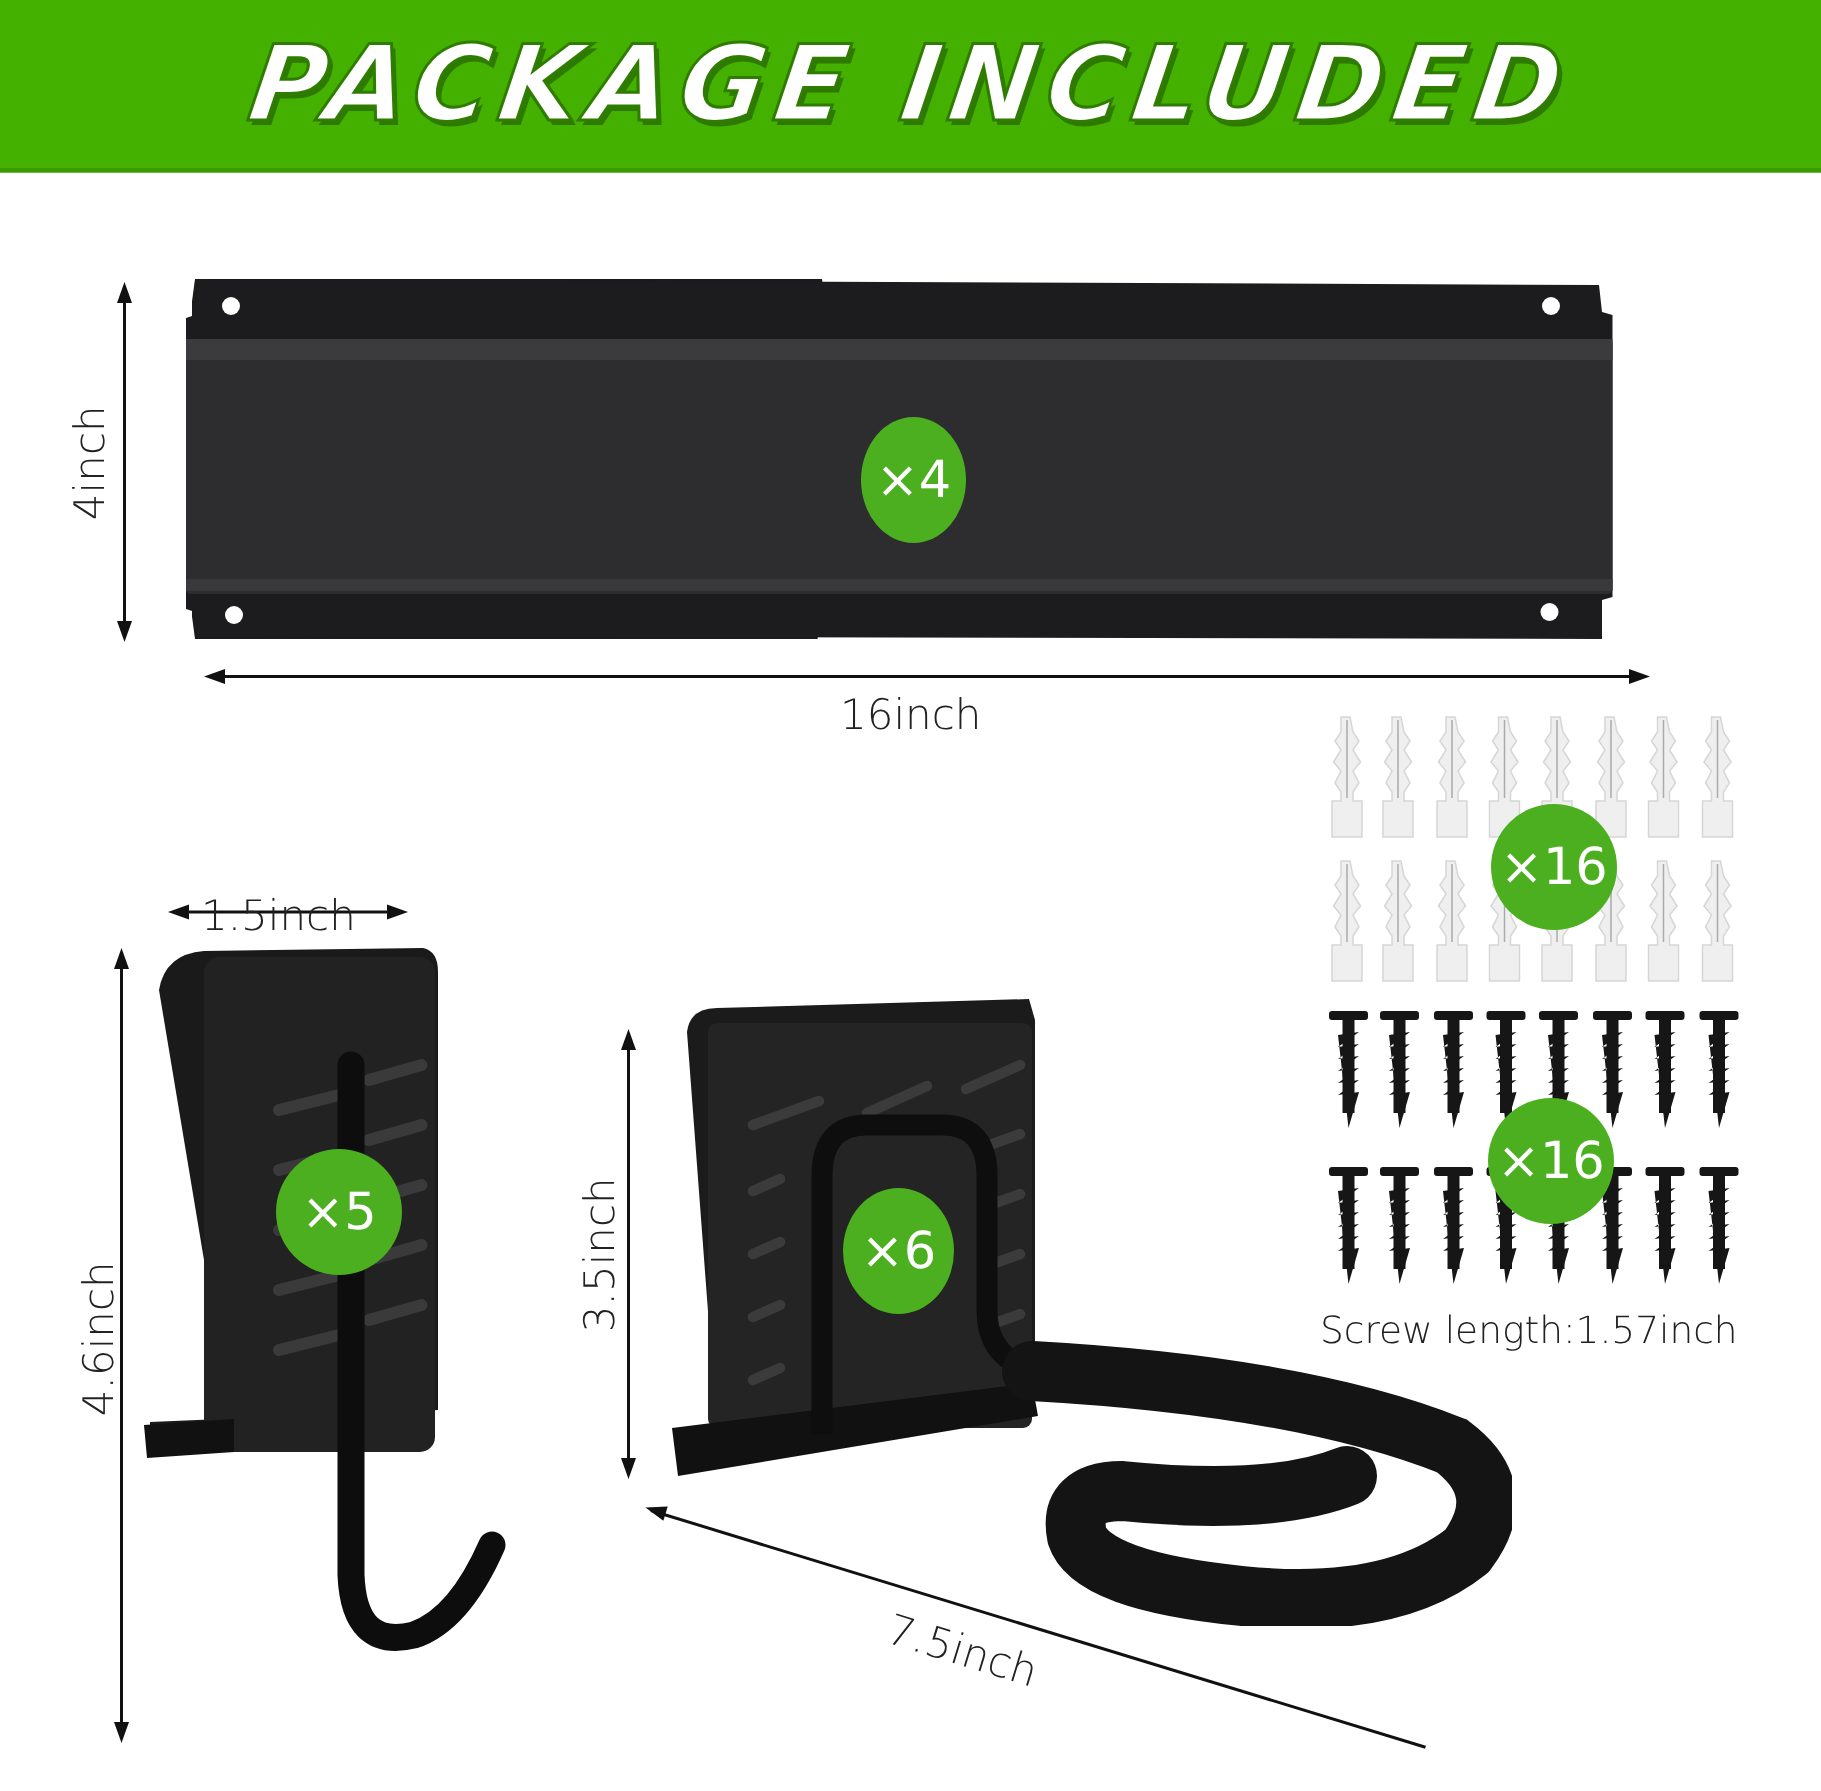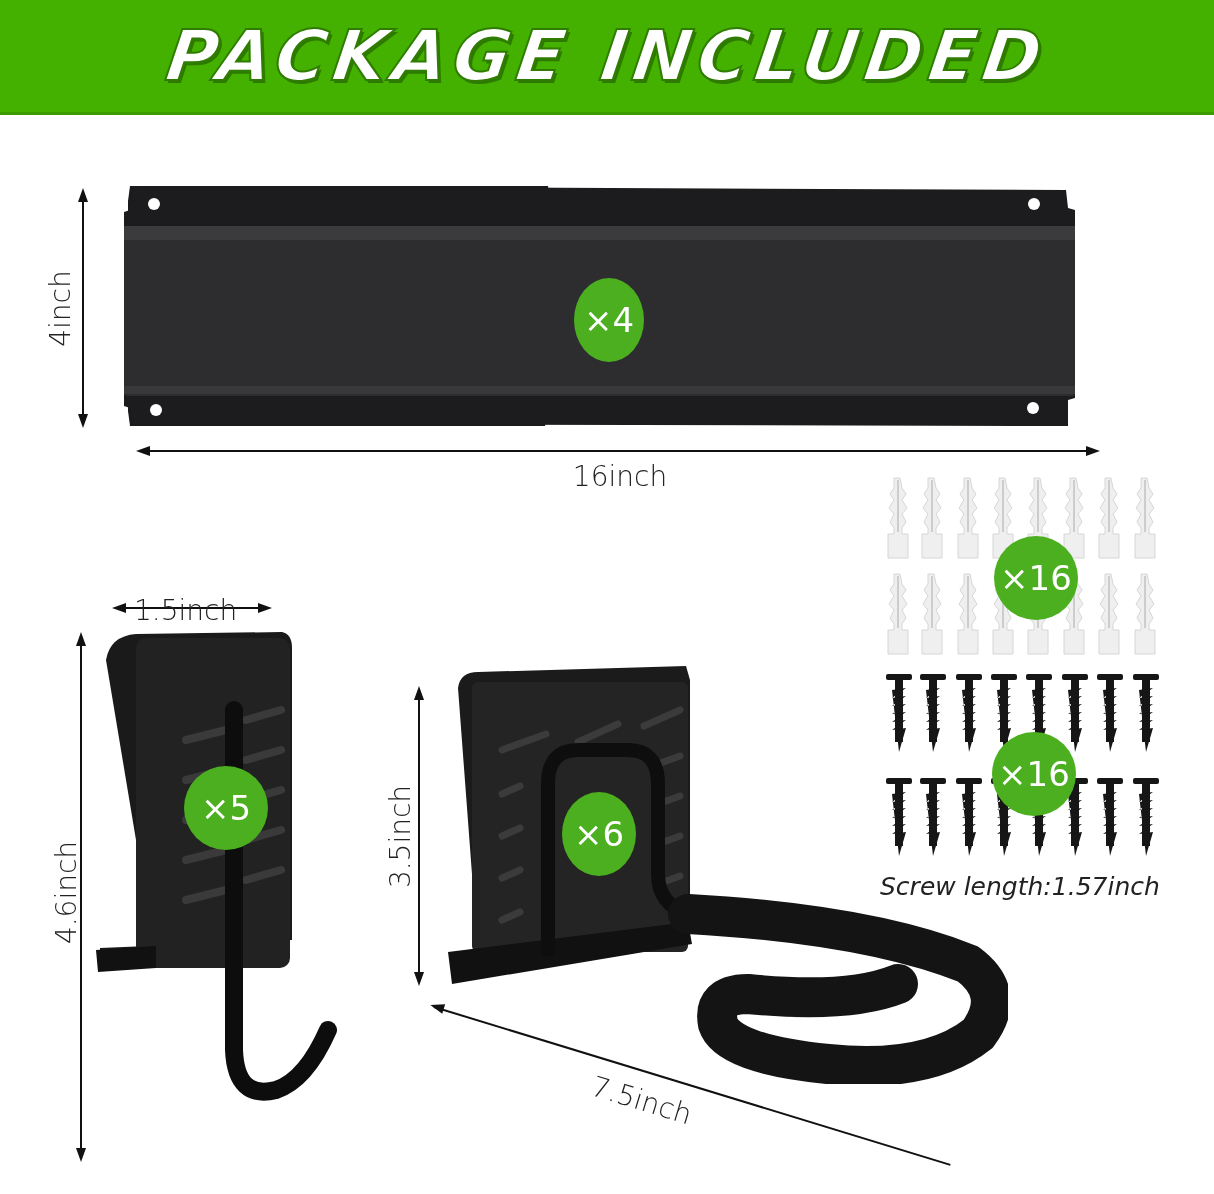--- a/index.html
+++ b/index.html
@@ -53,21 +53,21 @@
   <span>×4</span>
 </div>
 
 <div class="vline" style="left:82px; top:196px; width:1.5px; height:226px;"></div>
 <div class="arrow-up" style="left:78px; top:188px;"></div>
 <div class="arrow-down" style="left:78px; top:414px;"></div>
 <div class="dim-text abs" style="left:10px; top:292px; transform:rotate(-90deg); transform-origin:center; width:100px; text-align:center;">4inch</div>
 <div class="hline" style="left:140px; top:450px; width:950px; height:1.5px;"></div>
 <div class="arrow-left" style="left:136px; top:446px;"></div>
 <div class="arrow-right" style="left:1086px; top:446px;"></div>
-<div class="dim-text abs" style="left:560px; top:460px; width:120px; text-align:center;">16inch</div>
+<div class="dim-text abs" style="left:560px; top:460px; width:120px; ">16inch</div>
 
 <svg class="abs" style="left:880px; top:474px;" width="290" height="400" viewBox="0 0 290 400">
   <g fill="#efefef" stroke="#d6d6d6" stroke-width="1">
     <g id="anc">
       <path d="M14,4 L20,4 L22,14 L26,20 L22,26 L27,34 L22,40 L26,48 L22,54 L22,60 L28,60 L28,84 L8,84 L8,60 L14,60 L14,54 L10,48 L14,40 L9,34 L14,26 L10,20 L14,14 Z"></path>
       <line x1="18" y1="6" x2="18" y2="58" stroke="#aaa"></line>
     </g>
     <use href="#anc" x="34"></use>
       <use href="#anc" x="70"></use>
       <use href="#anc" x="105"></use>
@@ -106,21 +106,21 @@
       <use href="#scr" x="211" y="104"></use>
       <use href="#scr" x="247" y="104"></use>
   </g>
 </svg>
 <div class="badge" style="left:994px; top:536px; width:84px; height:84px;">
   <span>×16</span>
 </div>
 <div class="badge" style="left:992px; top:732px; width:84px; height:84px;">
   <span>×16</span>
 </div>
-<div class="dim-text abs" style="left:880px; top:872px; font-size:25px; white-space:nowrap;font-style:italic;">Screw length:1.57inch</div>
+<div class="dim-text abs" style="left:880px; top:872px; font-size:25px; white-space:nowrap;">Screw length:1.57inch</div>
 
 <svg class="abs" style="left:96px; top:630px;" width="260" height="490" viewBox="0 0 260 490">
   <path d="M10,30 Q14,6 40,4 L186,2 Q196,4 196,18 L196,310 L4,318 L4,330 L58,326 L58,318 Z" fill="#1a1a1a"></path>
   <rect x="40" y="8" width="154" height="330" rx="10" fill="#222"></rect>
   <polygon points="0,320 60,316 60,338 2,342" fill="#111"></polygon>
   <g stroke="#3a3a3a" stroke-width="8" stroke-linecap="round">
     <line x1="90" y1="110" x2="130" y2="100"></line>
       <line x1="90" y1="150" x2="130" y2="140"></line>
     <line x1="90" y1="190" x2="130" y2="180"></line>
       <line x1="90" y1="230" x2="130" y2="220"></line>

